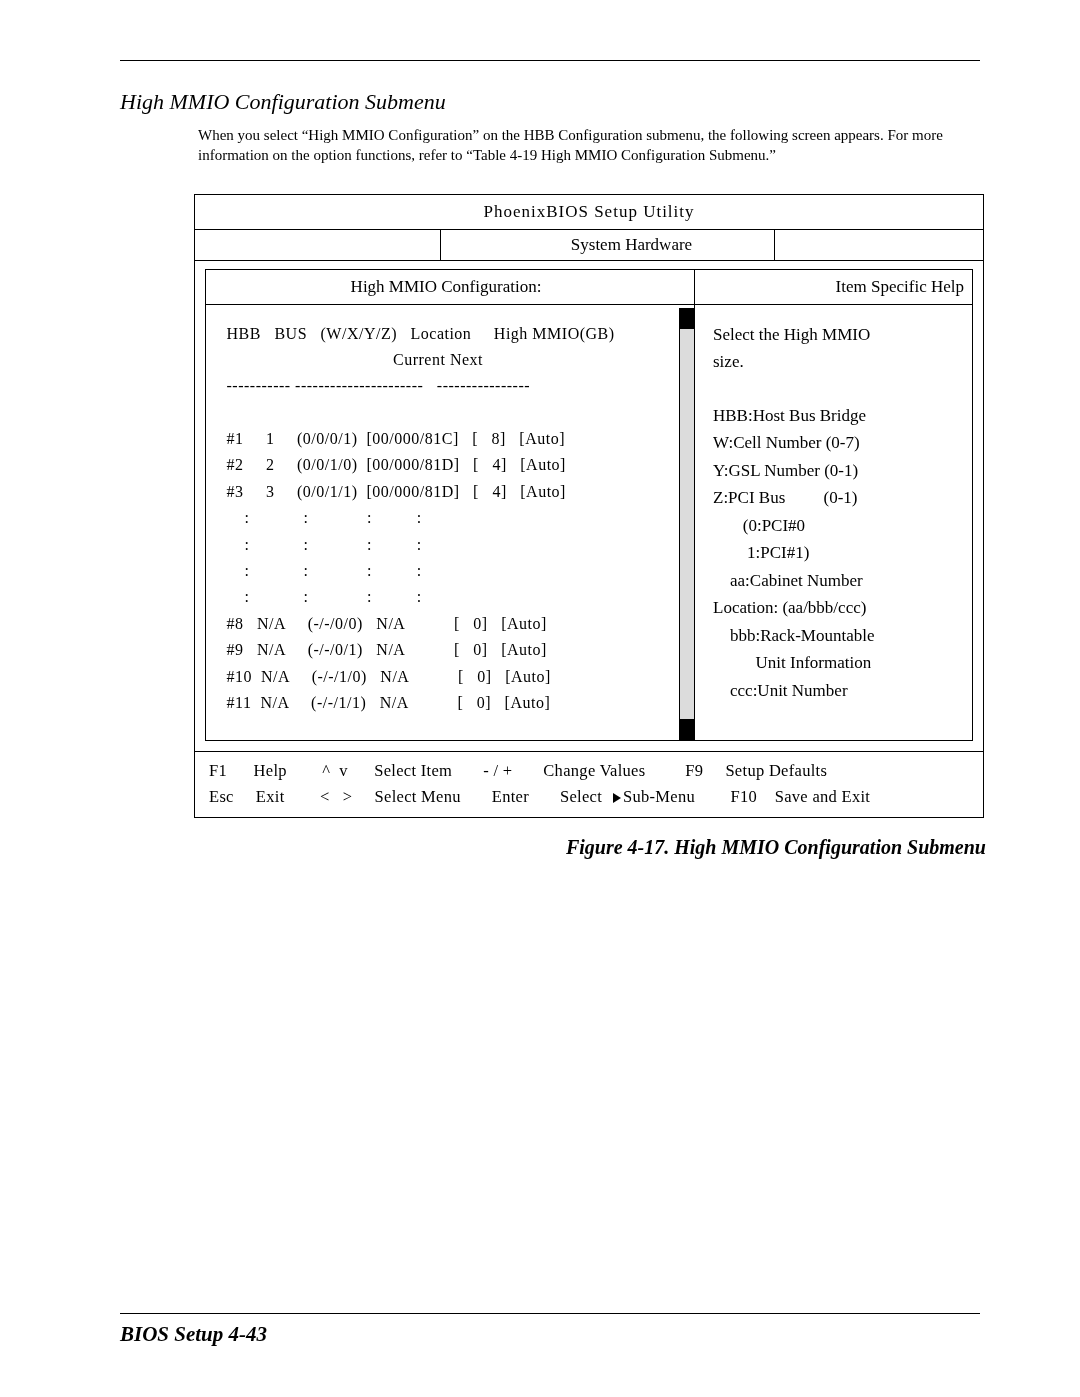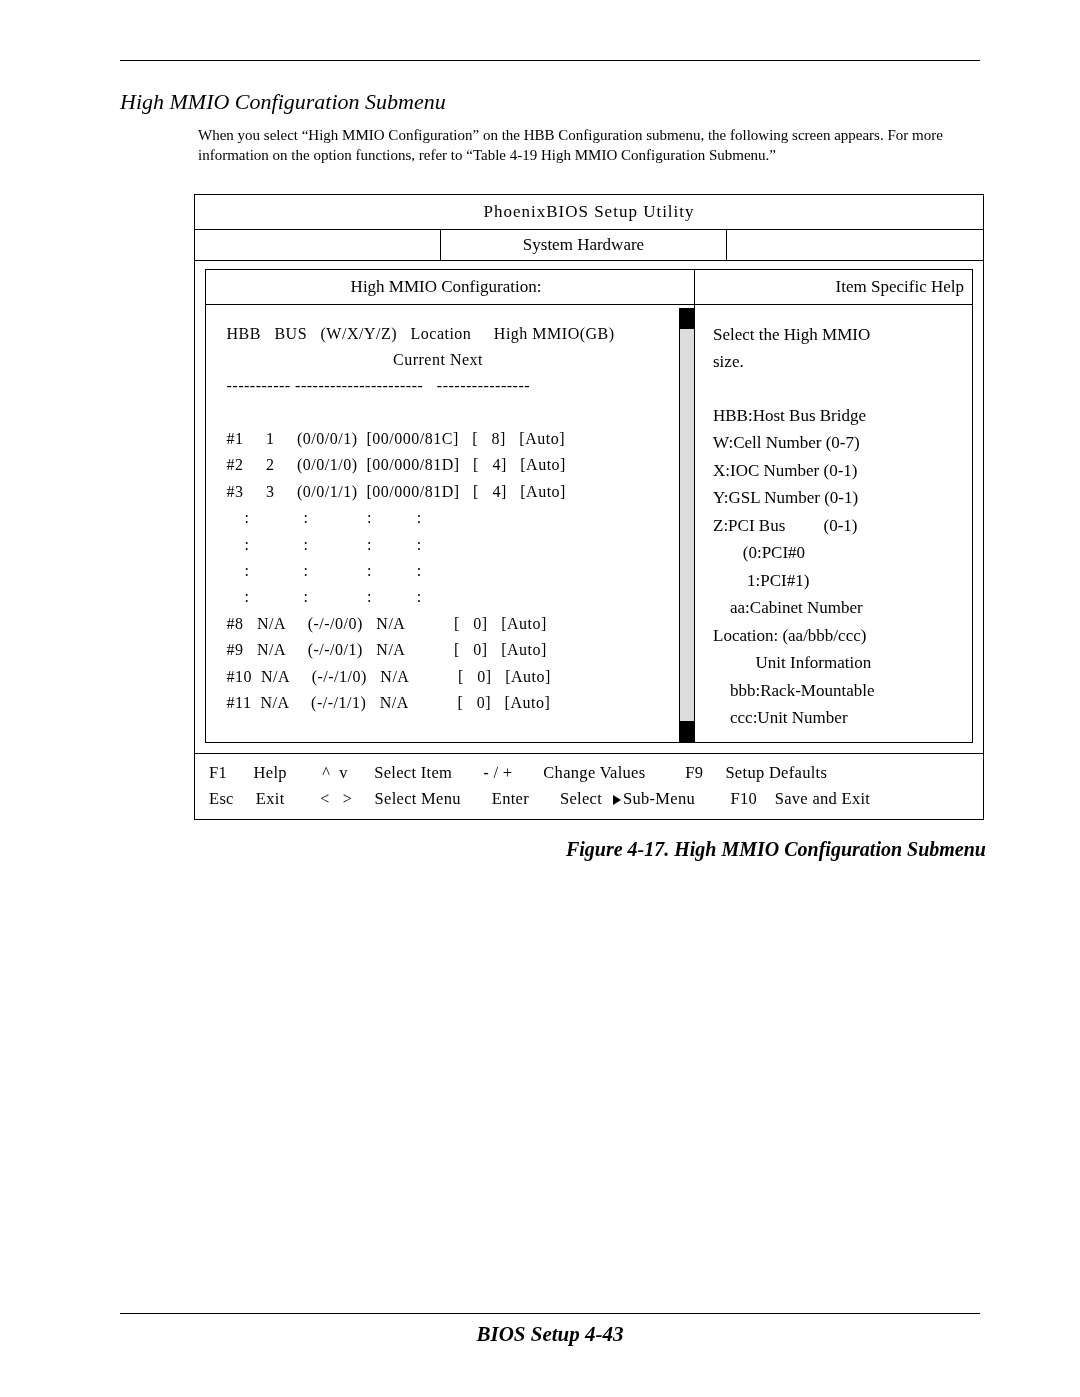--- a/index.html
+++ b/index.html
@@ -47,20 +47,21 @@
   .bios-titlebar {
     text-align: center;
     font-size: 17px;
     padding: 7px 0;
     border-bottom: 1px solid #000;
     letter-spacing: 1px;
   }
   .bios-tabrow {
     display: flex;
     border-bottom: 1px solid #000;
+    gap: 48px;
   }
   .bios-tab-blank {
     flex: 0 0 245px;
     border-right: 1px solid #000;
     height: 30px;
   }
   .bios-tab-mid {
     flex: 0 0 285px;
     text-align: center;
     font-size: 17px;
@@ -154,21 +155,21 @@
     font-weight: bold;
     font-style: italic;
     font-size: 20px;
     margin: 18px 0 0 78px;
     width: 788px;
   }
   .spacer {
     flex: 1;
   }
   .footer-line {
-    text-align: center;
+    text-align: left;
     font-size: 21px;
     font-style: italic;
     font-weight: bold;
     margin-top: 8px;
   }
 </style>
 </head>
 <body>
 
 <div class="page">
@@ -212,29 +213,28 @@
         </div>
       </div>
       <div class="bios-right">
         <div class="panel-header">Item Specific Help</div>
         <div class="help-content">
           <div>Select the High MMIO</div>
           <div>size.</div>
           <div style="height:26px"></div>
           <div>HBB:Host Bus Bridge</div>
           <div>W:Cell Number (0-7)</div>
-          <div>X:IOC Number (0-1)</div>
           <div>Y:GSL Number (0-1)</div>
           <div style="white-space:pre">Z:PCI Bus         (0-1)</div>
           <div style="white-space:pre">       (0:PCI#0</div>
           <div style="white-space:pre">        1:PCI#1)</div>
           <div style="white-space:pre">    aa:Cabinet Number</div>
           <div>Location: (aa/bbb/ccc)</div>
+          <div style="white-space:pre">    bbb:Rack-Mountable</div>
           <div style="white-space:pre">          Unit Information</div>
-          <div style="white-space:pre">    bbb:Rack-Mountable</div>
           <div style="white-space:pre">    ccc:Unit Number</div>
         </div>
       </div>
     </div>
     </div>
 
     <div class="bios-footer" id="bios-footer"><div>F1      Help        ^  v      Select Item       - / +       Change Values         F9     Setup Defaults</div><div>Esc     Exit        &lt;   &gt;     Select Menu       Enter       Select  <span class="tri"></span>Sub-Menu        F10    Save and Exit</div></div>
   </div>
 
   <div class="caption">Figure 4-17.  High MMIO Configuration Submenu</div>

